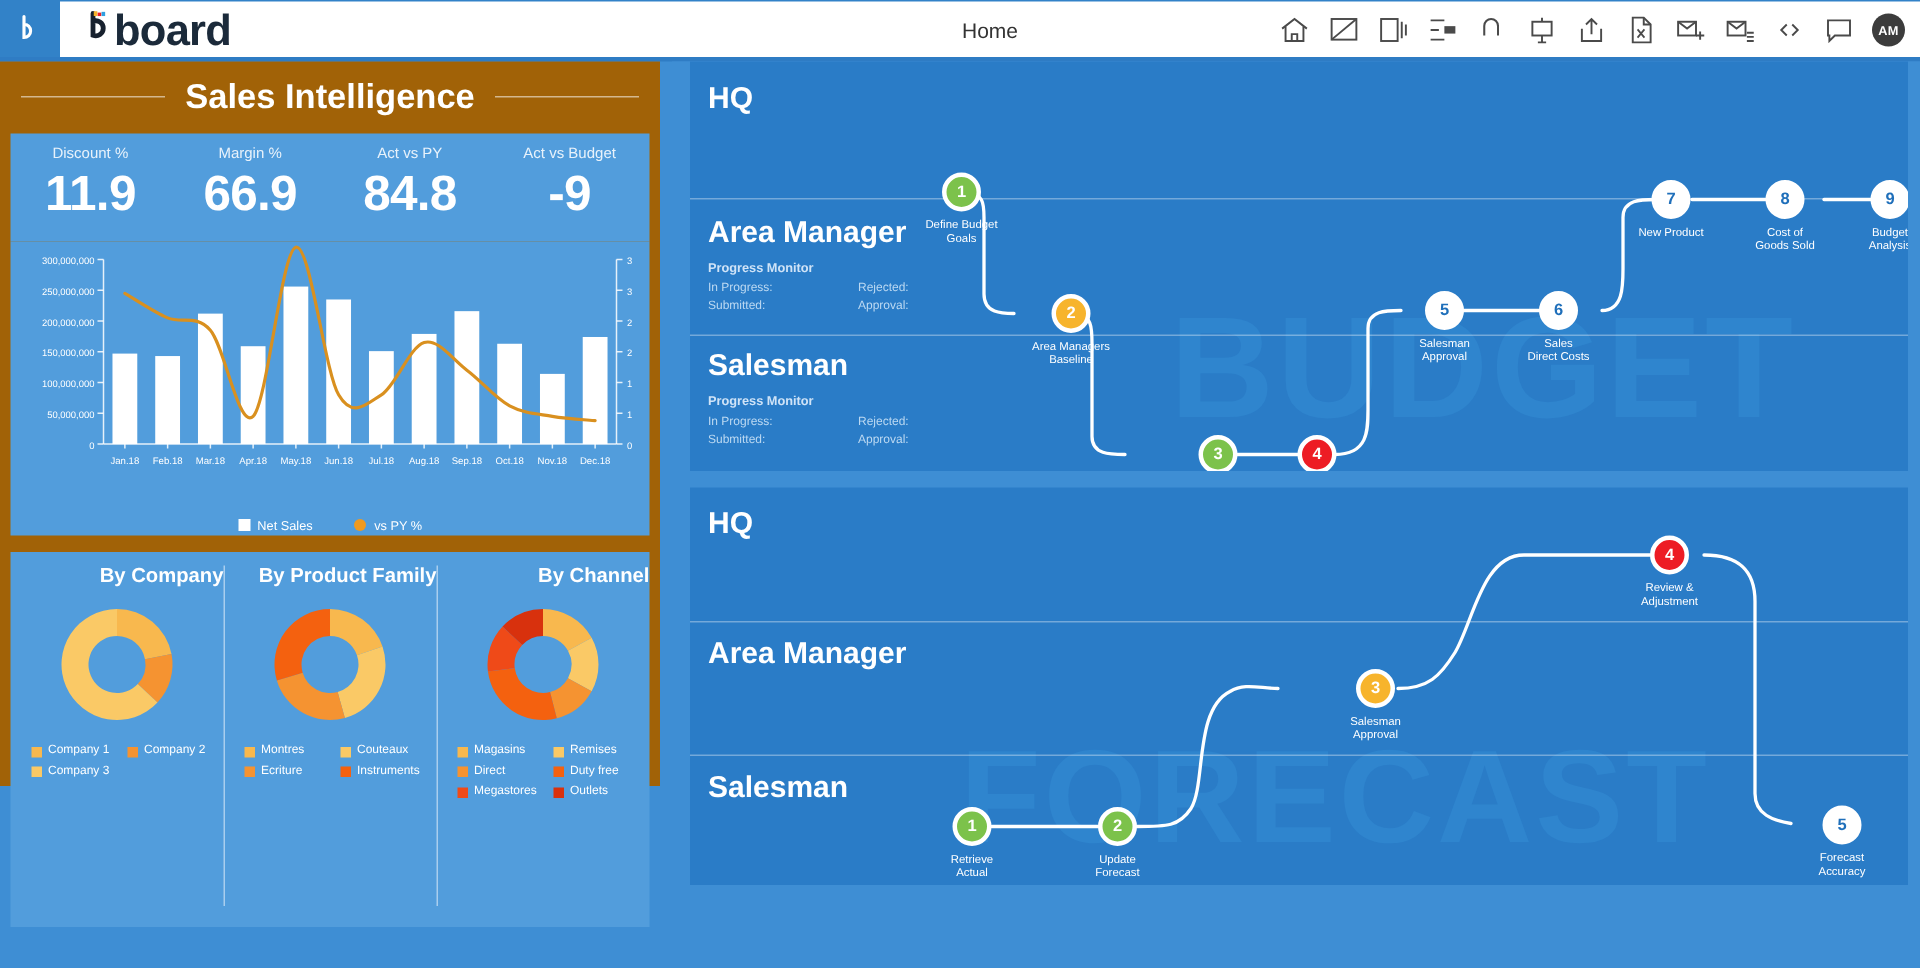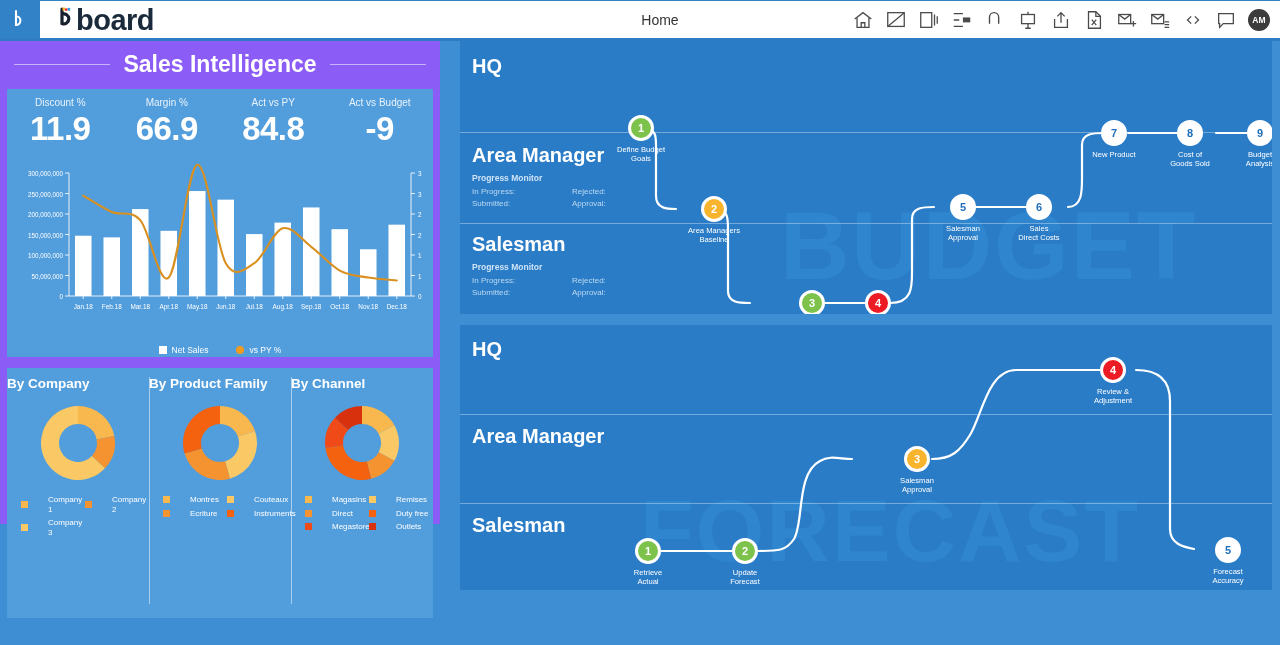--- a/index.html
+++ b/index.html
@@ -48,21 +48,21 @@
     display:flex; align-items:center; justify-content:center;
     letter-spacing:0.2px;
   }
   #topbar-underline {
     position:absolute; left:0; top:38px; width:1280px; height:3px; background:#2f7cc4;
   }
 
   
   #left {
     position:absolute; left:0; top:41px; width:440px; height:483px;
-    background:#8b5cf6;
+    background:#a16207;
   }
   .sec-title-wrap { display:flex; align-items:center; padding:10px 14px 4px; }
   .sec-rule { flex:1; height:1px; background:rgba(255,255,255,0.55); }
   #si-title {
     color:#ffffff; font-size:23px; font-weight:bold; padding:0 13px; white-space:nowrap;
   }
   #kpi-card {
     margin:7px 7px 0; height:72px; background:#529ddc;
     display:flex; align-items:stretch;
   }
@@ -85,29 +85,29 @@
   #donut-card {
     margin:11px 7px 0; height:250px; background:#529ddc;
     display:flex;
   }
   .donut-col { flex:1; position:relative; padding-top:8px; }
   .donut-col + .donut-col::before {
     content:""; position:absolute; left:0; top:9px; bottom:14px;
     width:1px; background:rgba(255,255,255,0.5);
   }
   .donut-title {
-    text-align:left; color:#fff; font-size:13.5px; font-weight:bold; margin-bottom:8px;
+    text-align:right; color:#fff; font-size:13.5px; font-weight:bold; margin-bottom:8px;
   }
   .donut-holder { display:flex; justify-content:center; }
   .donut-legend {
     display:flex; flex-wrap:wrap; justify-content:flex-start;
     padding:8px 0 0 14px; gap:4px 0;
   }
   .dl {
-    width:50%; display:flex; align-items:center; gap:20px;
+    width:50%; display:flex; align-items:flex-end; gap:4px;
     color:#ffffff; font-size:8px; line-height:1.2;
   }
   .dl-sw { width:7px; height:7px; flex:0 0 7px; }
 
   
   #right {
     position:absolute; left:448px; top:41px; width:832px; height:604px;
     background:#3e8ed4;
   }
   #sp-title { color:#12499a; font-size:21px; font-weight:bold; padding:0 13px; white-space:nowrap; }

